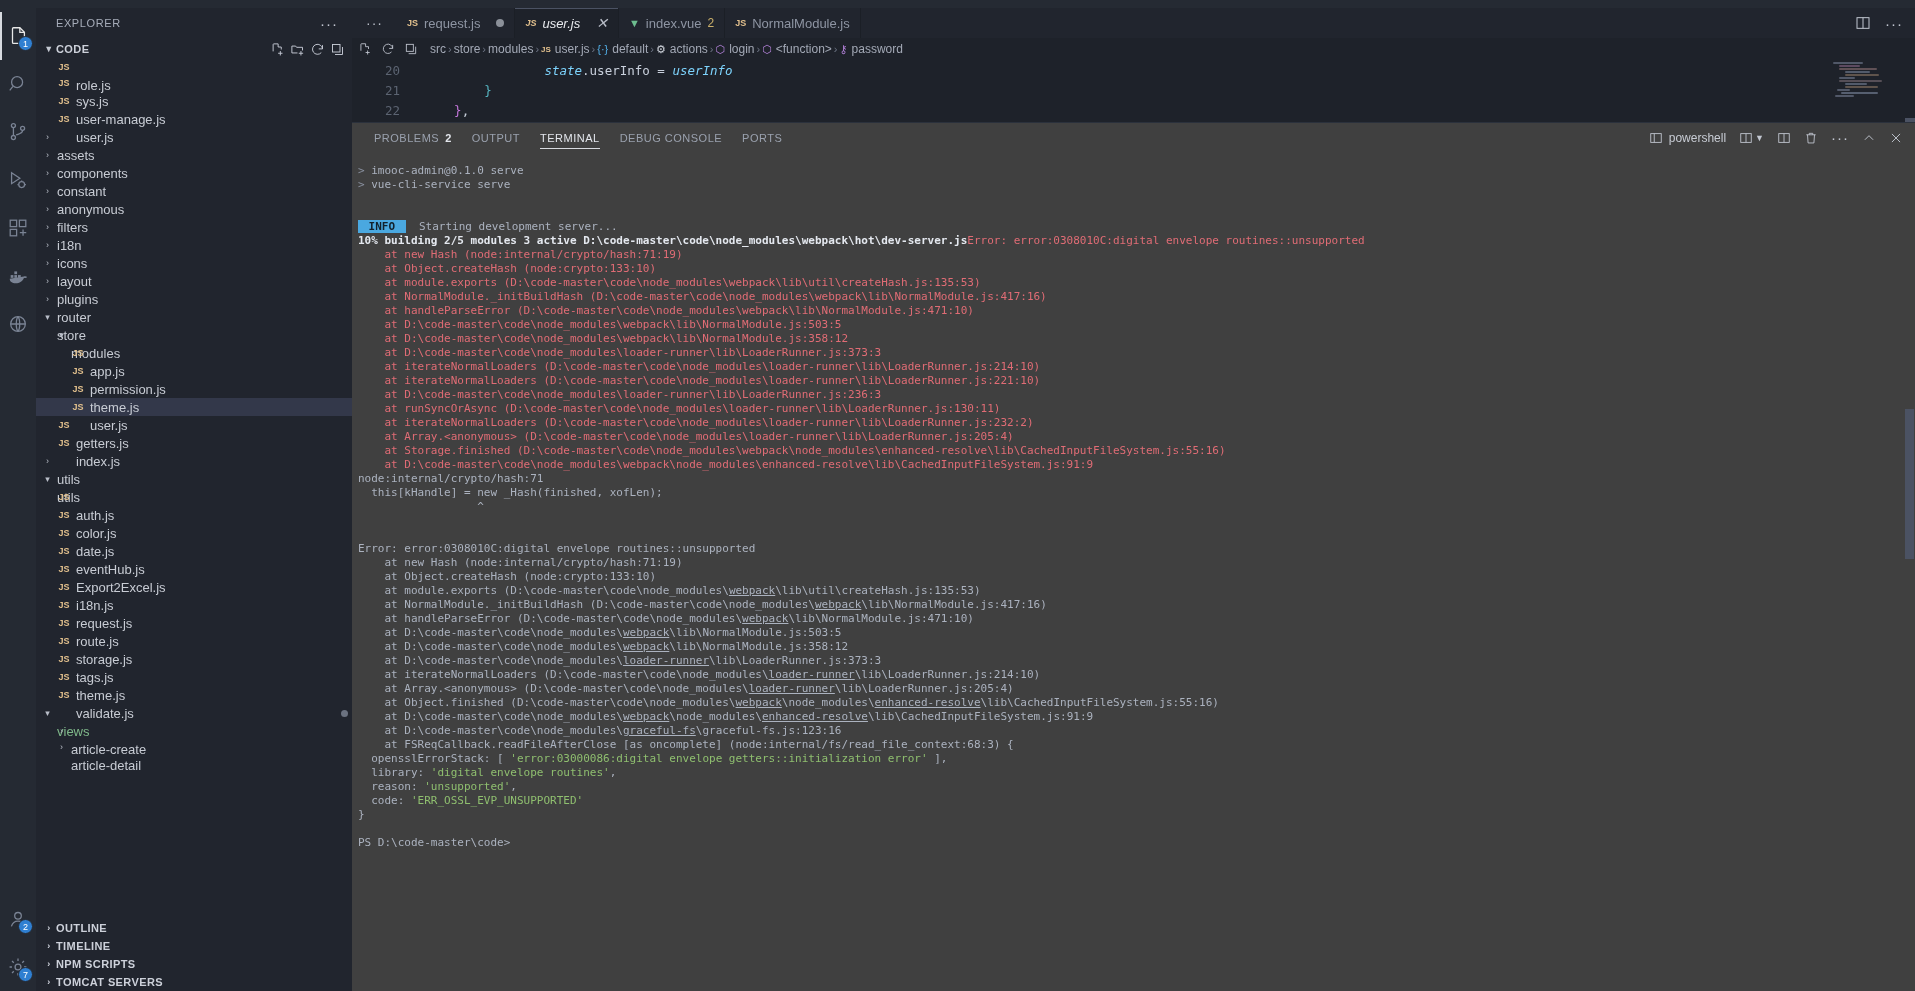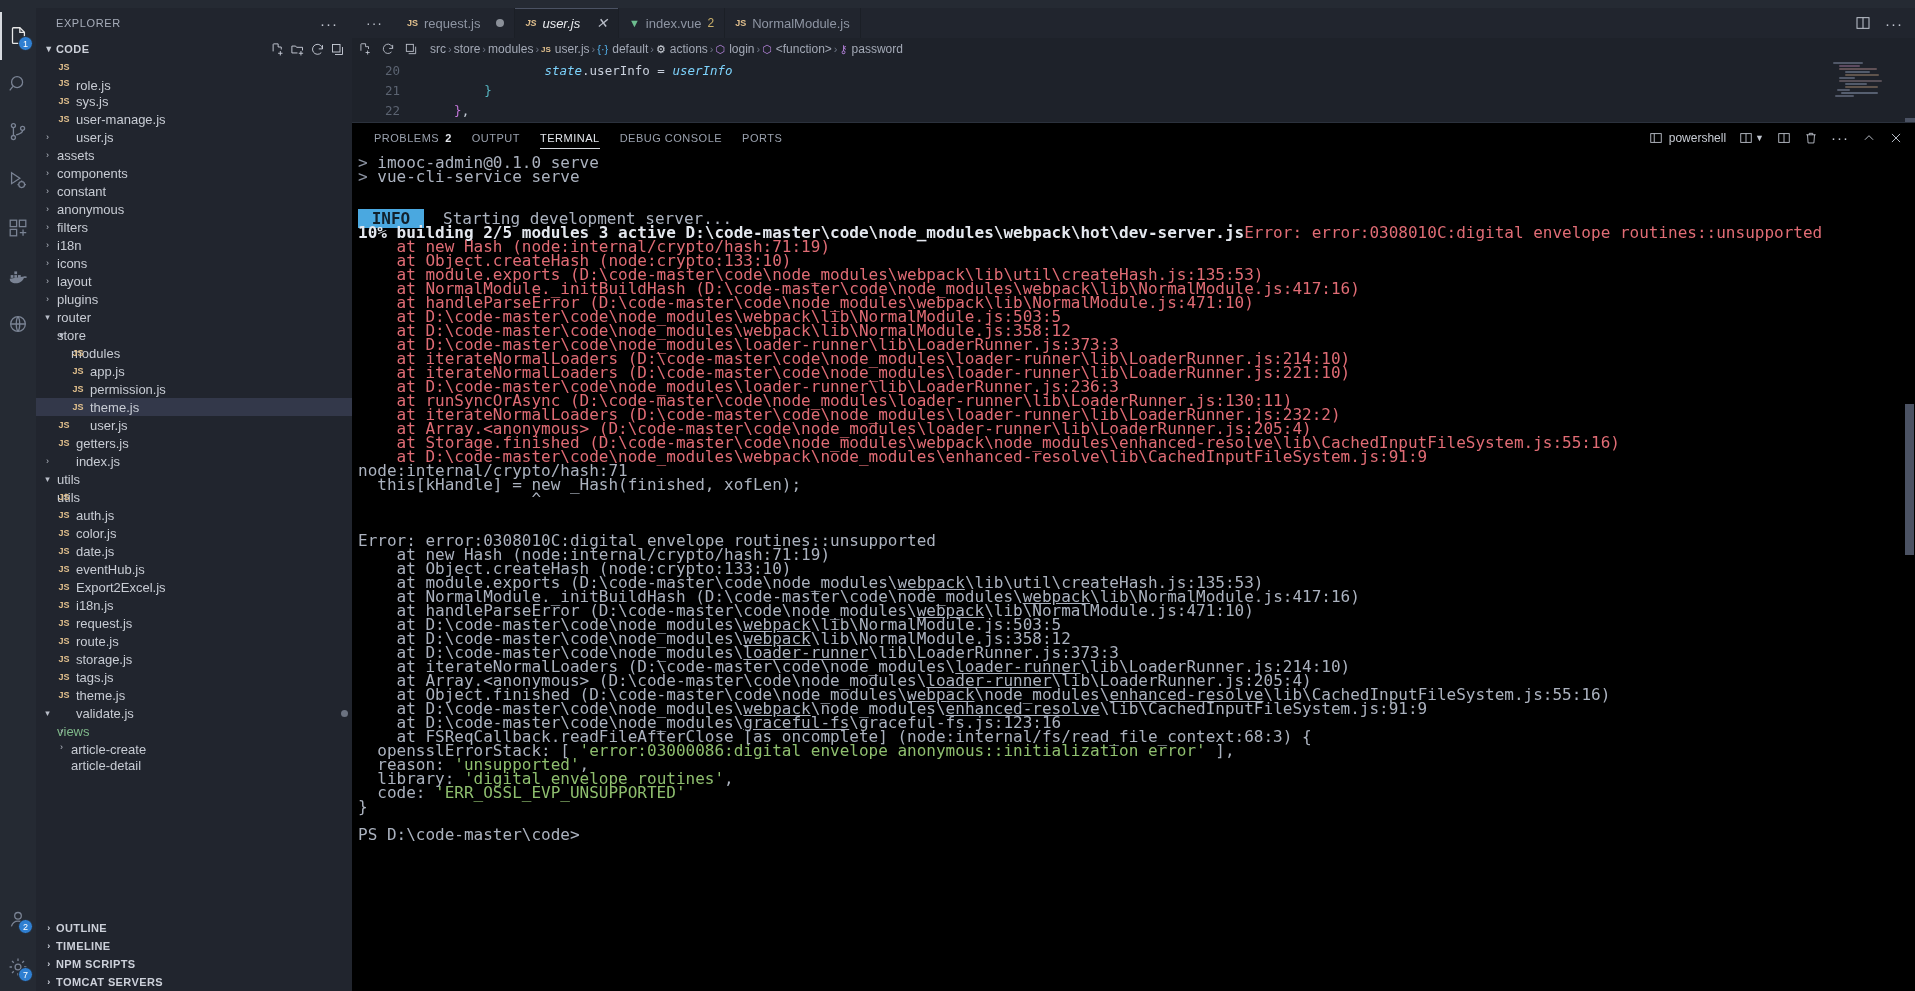--- a/index.html
+++ b/index.html
@@ -116,41 +116,42 @@
   .c-white { color: #c9d0dc; }
   .c-cyan { color: #56b6c2; }
   .c-purple { color: #c678dd; }
   .minimap {
     position: absolute; right: 14px; top: 2px; width: 74px; height: 58px;
     opacity: .85;
   }
   .minimap .mm-line { height: 2px; margin-bottom: 1px; border-radius: 1px; }
 
   
-  .panel { flex: 1 1 auto; display: flex; flex-direction: column; background: #000000; min-height: 0;
+  .panel { flex: 1 1 auto; display: flex; flex-direction: column; background: #404040; min-height: 0;
            border-top: 1px solid #2b313c; justify-content: center;}
   .panel-tabs { height: 29px; display: flex; align-items: center; padding-left: 12px; gap: 0; }
   .ptab {
     font-size: 11px; color: #9aa1ae; letter-spacing: .5px; padding: 0 10px; height: 29px;
     display: flex; align-items: center; gap: 6px; cursor: pointer; position: relative;
   }
   .ptab.active { color: #e3e6ec; }
   .ptab.active::after {
     content:""; position:absolute; left: 10px; right: 10px; bottom: 3px; height: 1px; background: #d7dae0;
   }
   .ptab .badge { color: #e3e6ec; font-weight: bold; }
   .panel-actions { margin-left: auto; display: flex; align-items: center; gap: 13px; padding-right: 12px; color: #c2c7d1; }
   .shell-name { font-size: 12px; color: #c8ccd4; }
   .shell-chip { display:flex; align-items:center; gap:6px; cursor:pointer;}
 
   .terminal {
     flex: 1 1 auto; overflow: hidden; position: relative;
     font-family: "DejaVu Sans Mono", monospace;
-    font-size: 16px; line-height: 14px; color: #c9cdd6;
+    font-size: 11px; line-height: 14px; color: #c9cdd6;
     padding: 4px 0 0 6px;
+    margin-top: 8px;
   }
   .tline { white-space: pre; height: 14px; }
   .t-gray { color: #abb2bf; }
   .t-dim  { color: #8a91a0; }
   .t-bold { font-weight: bold; color: #e4e8ef; }
   .t-green{ color: #8fbf6f; }
   .t-red  { color: #e06c75; }
   .t-link { text-decoration: underline; }
   .info-chip { background: #4aa8e0; color: #12212c; padding: 0 4px; font-weight: bold; }
 
@@ -668,23 +669,23 @@
             <div class="tline"><span class="t-gray">    at handleParseError (D:\code-master\code\node_modules\</span><span class="t-gray t-link">webpack</span><span class="t-gray">\lib\NormalModule.js:471:10)</span></div>
             <div class="tline"><span class="t-gray">    at D:\code-master\code\node_modules\</span><span class="t-gray t-link">webpack</span><span class="t-gray">\lib\NormalModule.js:503:5</span></div>
             <div class="tline"><span class="t-gray">    at D:\code-master\code\node_modules\</span><span class="t-gray t-link">webpack</span><span class="t-gray">\lib\NormalModule.js:358:12</span></div>
             <div class="tline"><span class="t-gray">    at D:\code-master\code\node_modules\</span><span class="t-gray t-link">loader-runner</span><span class="t-gray">\lib\LoaderRunner.js:373:3</span></div>
             <div class="tline"><span class="t-gray">    at iterateNormalLoaders (D:\code-master\code\node_modules\</span><span class="t-gray t-link">loader-runner</span><span class="t-gray">\lib\LoaderRunner.js:214:10)</span></div>
             <div class="tline"><span class="t-gray">    at Array.&lt;anonymous&gt; (D:\code-master\code\node_modules\</span><span class="t-gray t-link">loader-runner</span><span class="t-gray">\lib\LoaderRunner.js:205:4)</span></div>
             <div class="tline"><span class="t-gray">    at Object.finished (D:\code-master\code\node_modules\</span><span class="t-gray t-link">webpack</span><span class="t-gray">\node_modules\</span><span class="t-gray t-link">enhanced-resolve</span><span class="t-gray">\lib\CachedInputFileSystem.js:55:16)</span></div>
             <div class="tline"><span class="t-gray">    at D:\code-master\code\node_modules\</span><span class="t-gray t-link">webpack</span><span class="t-gray">\node_modules\</span><span class="t-gray t-link">enhanced-resolve</span><span class="t-gray">\lib\CachedInputFileSystem.js:91:9</span></div>
             <div class="tline"><span class="t-gray">    at D:\code-master\code\node_modules\</span><span class="t-gray t-link">graceful-fs</span><span class="t-gray">\graceful-fs.js:123:16</span></div>
             <div class="tline"><span class="t-gray">    at FSReqCallback.readFileAfterClose [as oncomplete] (node:internal/fs/read_file_context:68:3) {</span></div>
-            <div class="tline"><span class="t-gray">  opensslErrorStack: [ </span><span class="t-green">'error:03000086:digital envelope anonymous::initialization error'</span><span class="t-gray"> ],</span></div>
+            <div class="tline"><span class="t-gray">  opensslErrorStack: [ </span><span class="t-green">'error:03000086:digital envelope getters::initialization error'</span><span class="t-gray"> ],</span></div>
+            <div class="tline"><span class="t-gray">  library: </span><span class="t-green">'digital envelope routines'</span><span class="t-gray">,</span></div>
             <div class="tline"><span class="t-gray">  reason: </span><span class="t-green">'unsupported'</span><span class="t-gray">,</span></div>
-            <div class="tline"><span class="t-gray">  library: </span><span class="t-green">'digital envelope routines'</span><span class="t-gray">,</span></div>
             <div class="tline"><span class="t-gray">  code: </span><span class="t-green">'ERR_OSSL_EVP_UNSUPPORTED'</span></div>
             <div class="tline"><span class="t-gray">}</span></div>
             <div class="tline">&nbsp;</div>
             <div class="tline"><span class="t-gray">PS D:\code-master\code&gt;</span></div>
           </div>
       </div>
     </div>
   </div>
 </div>
 

